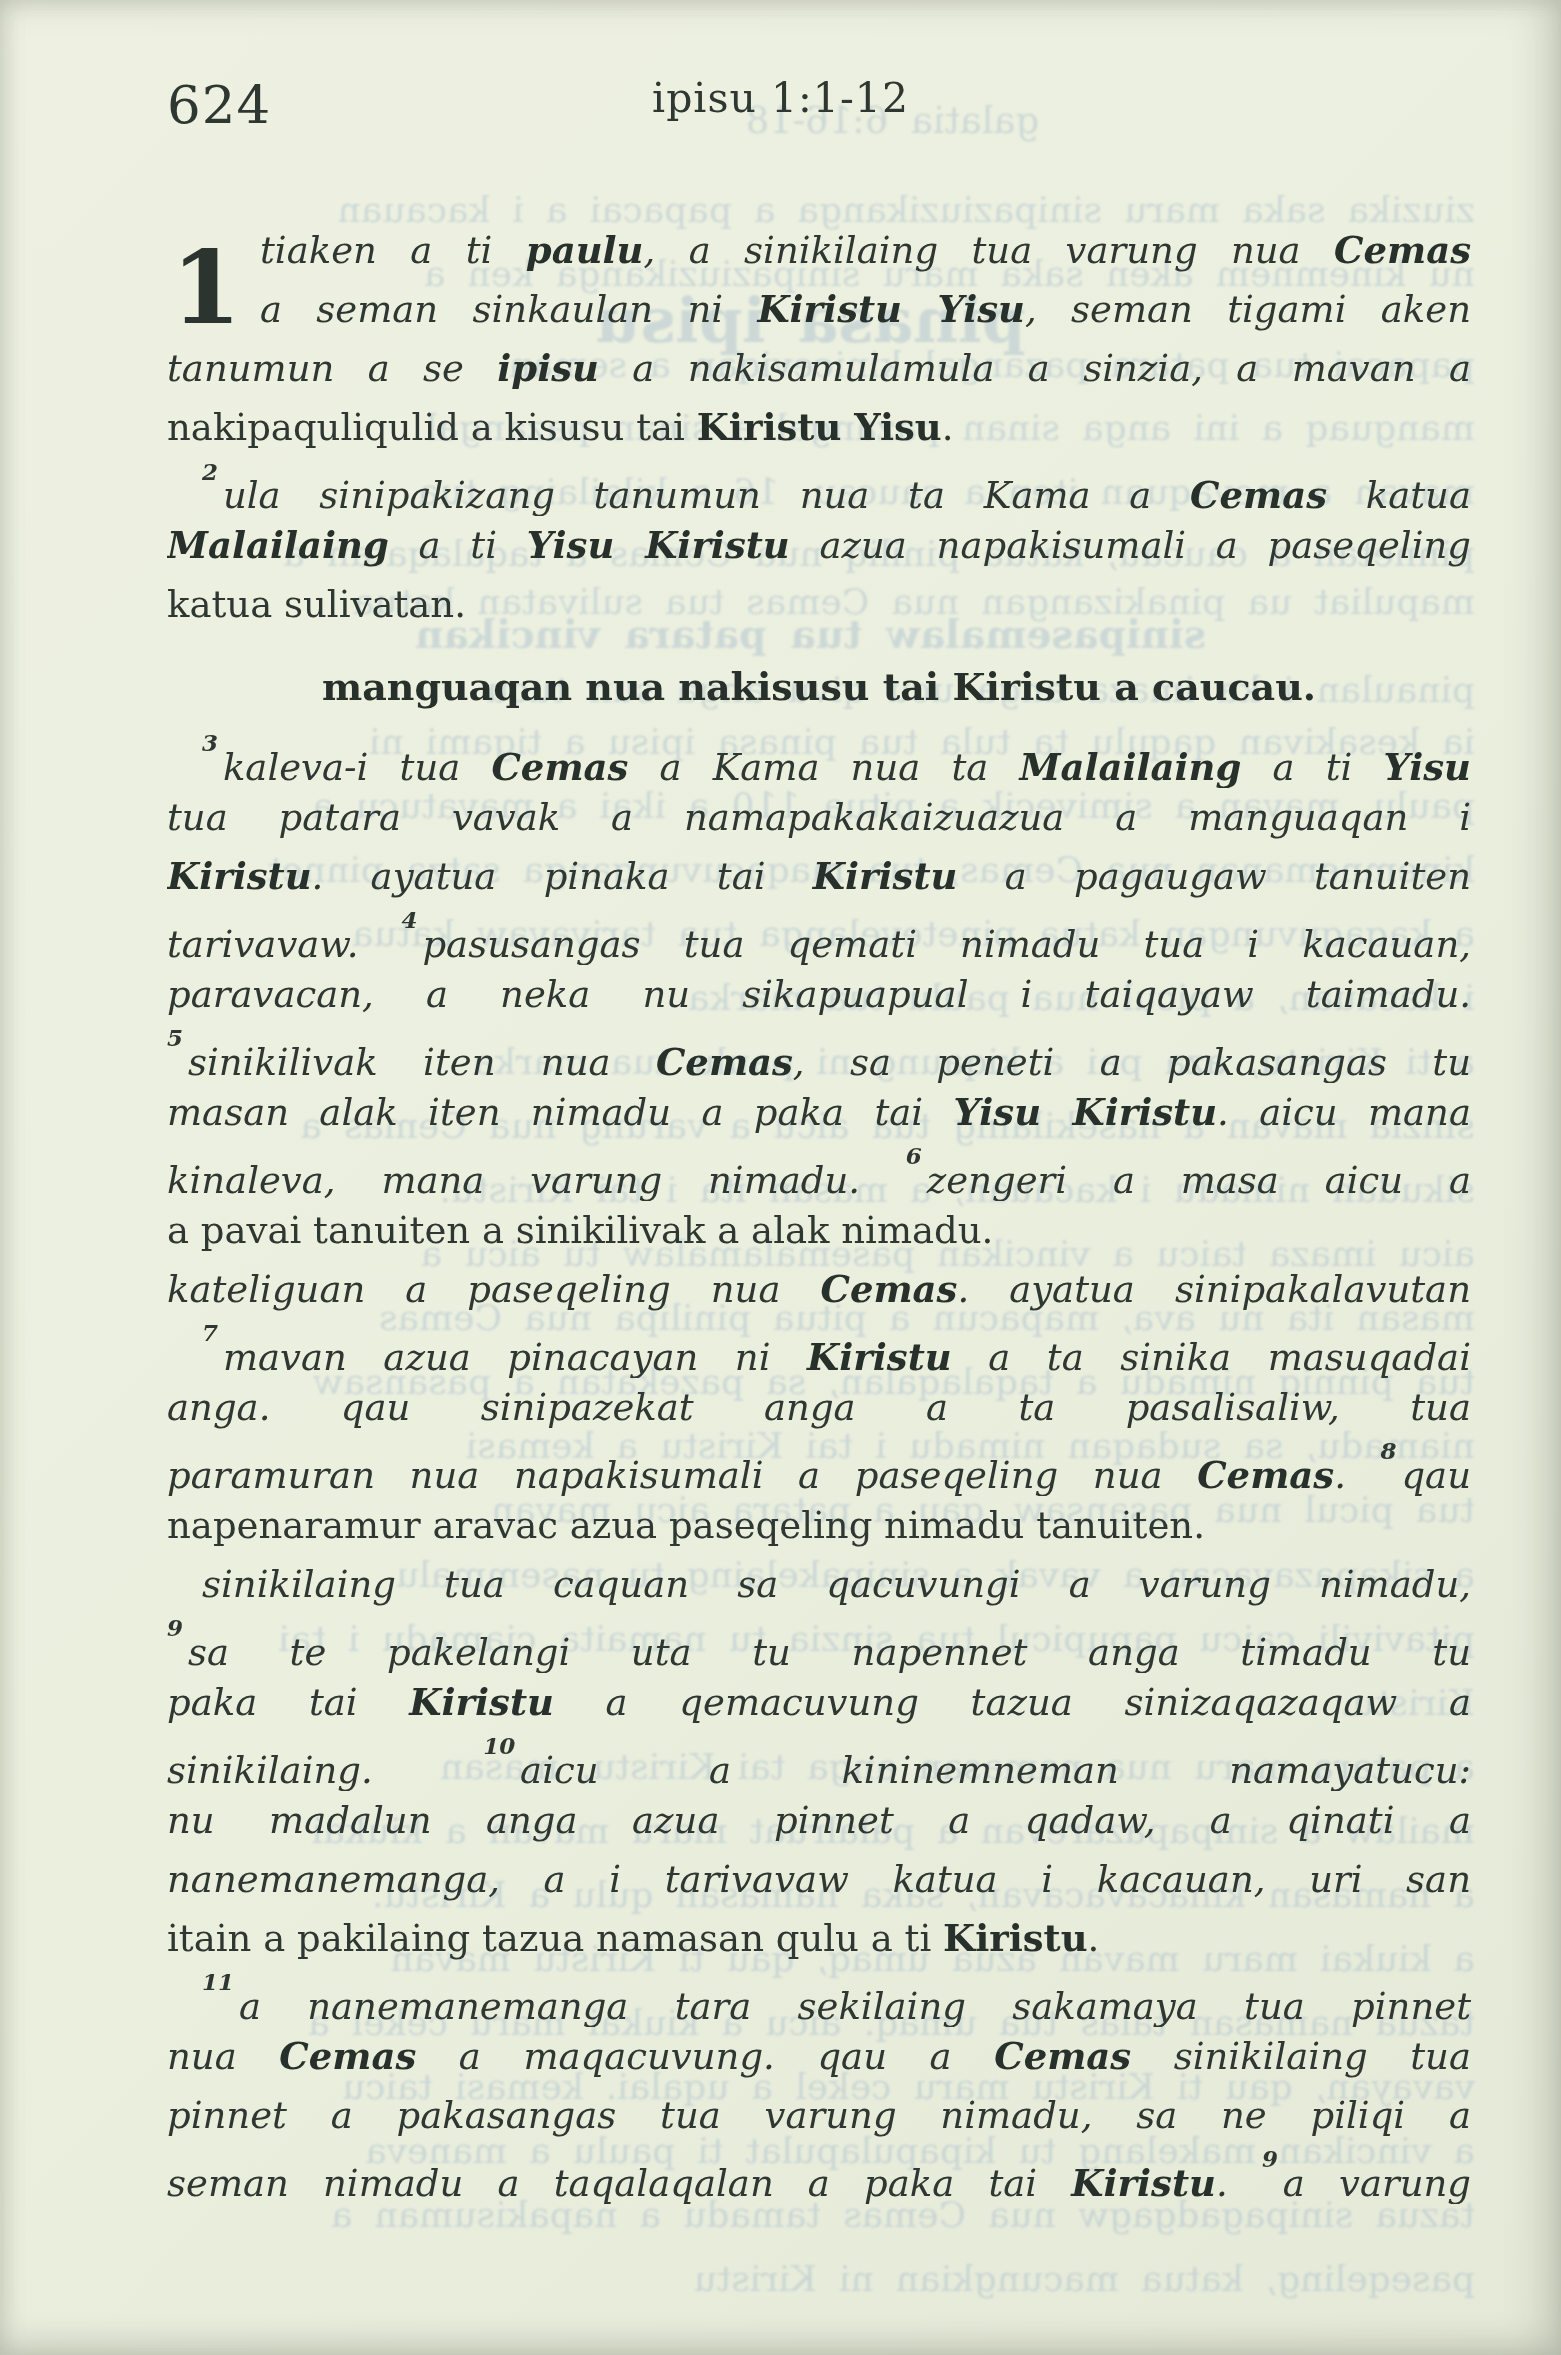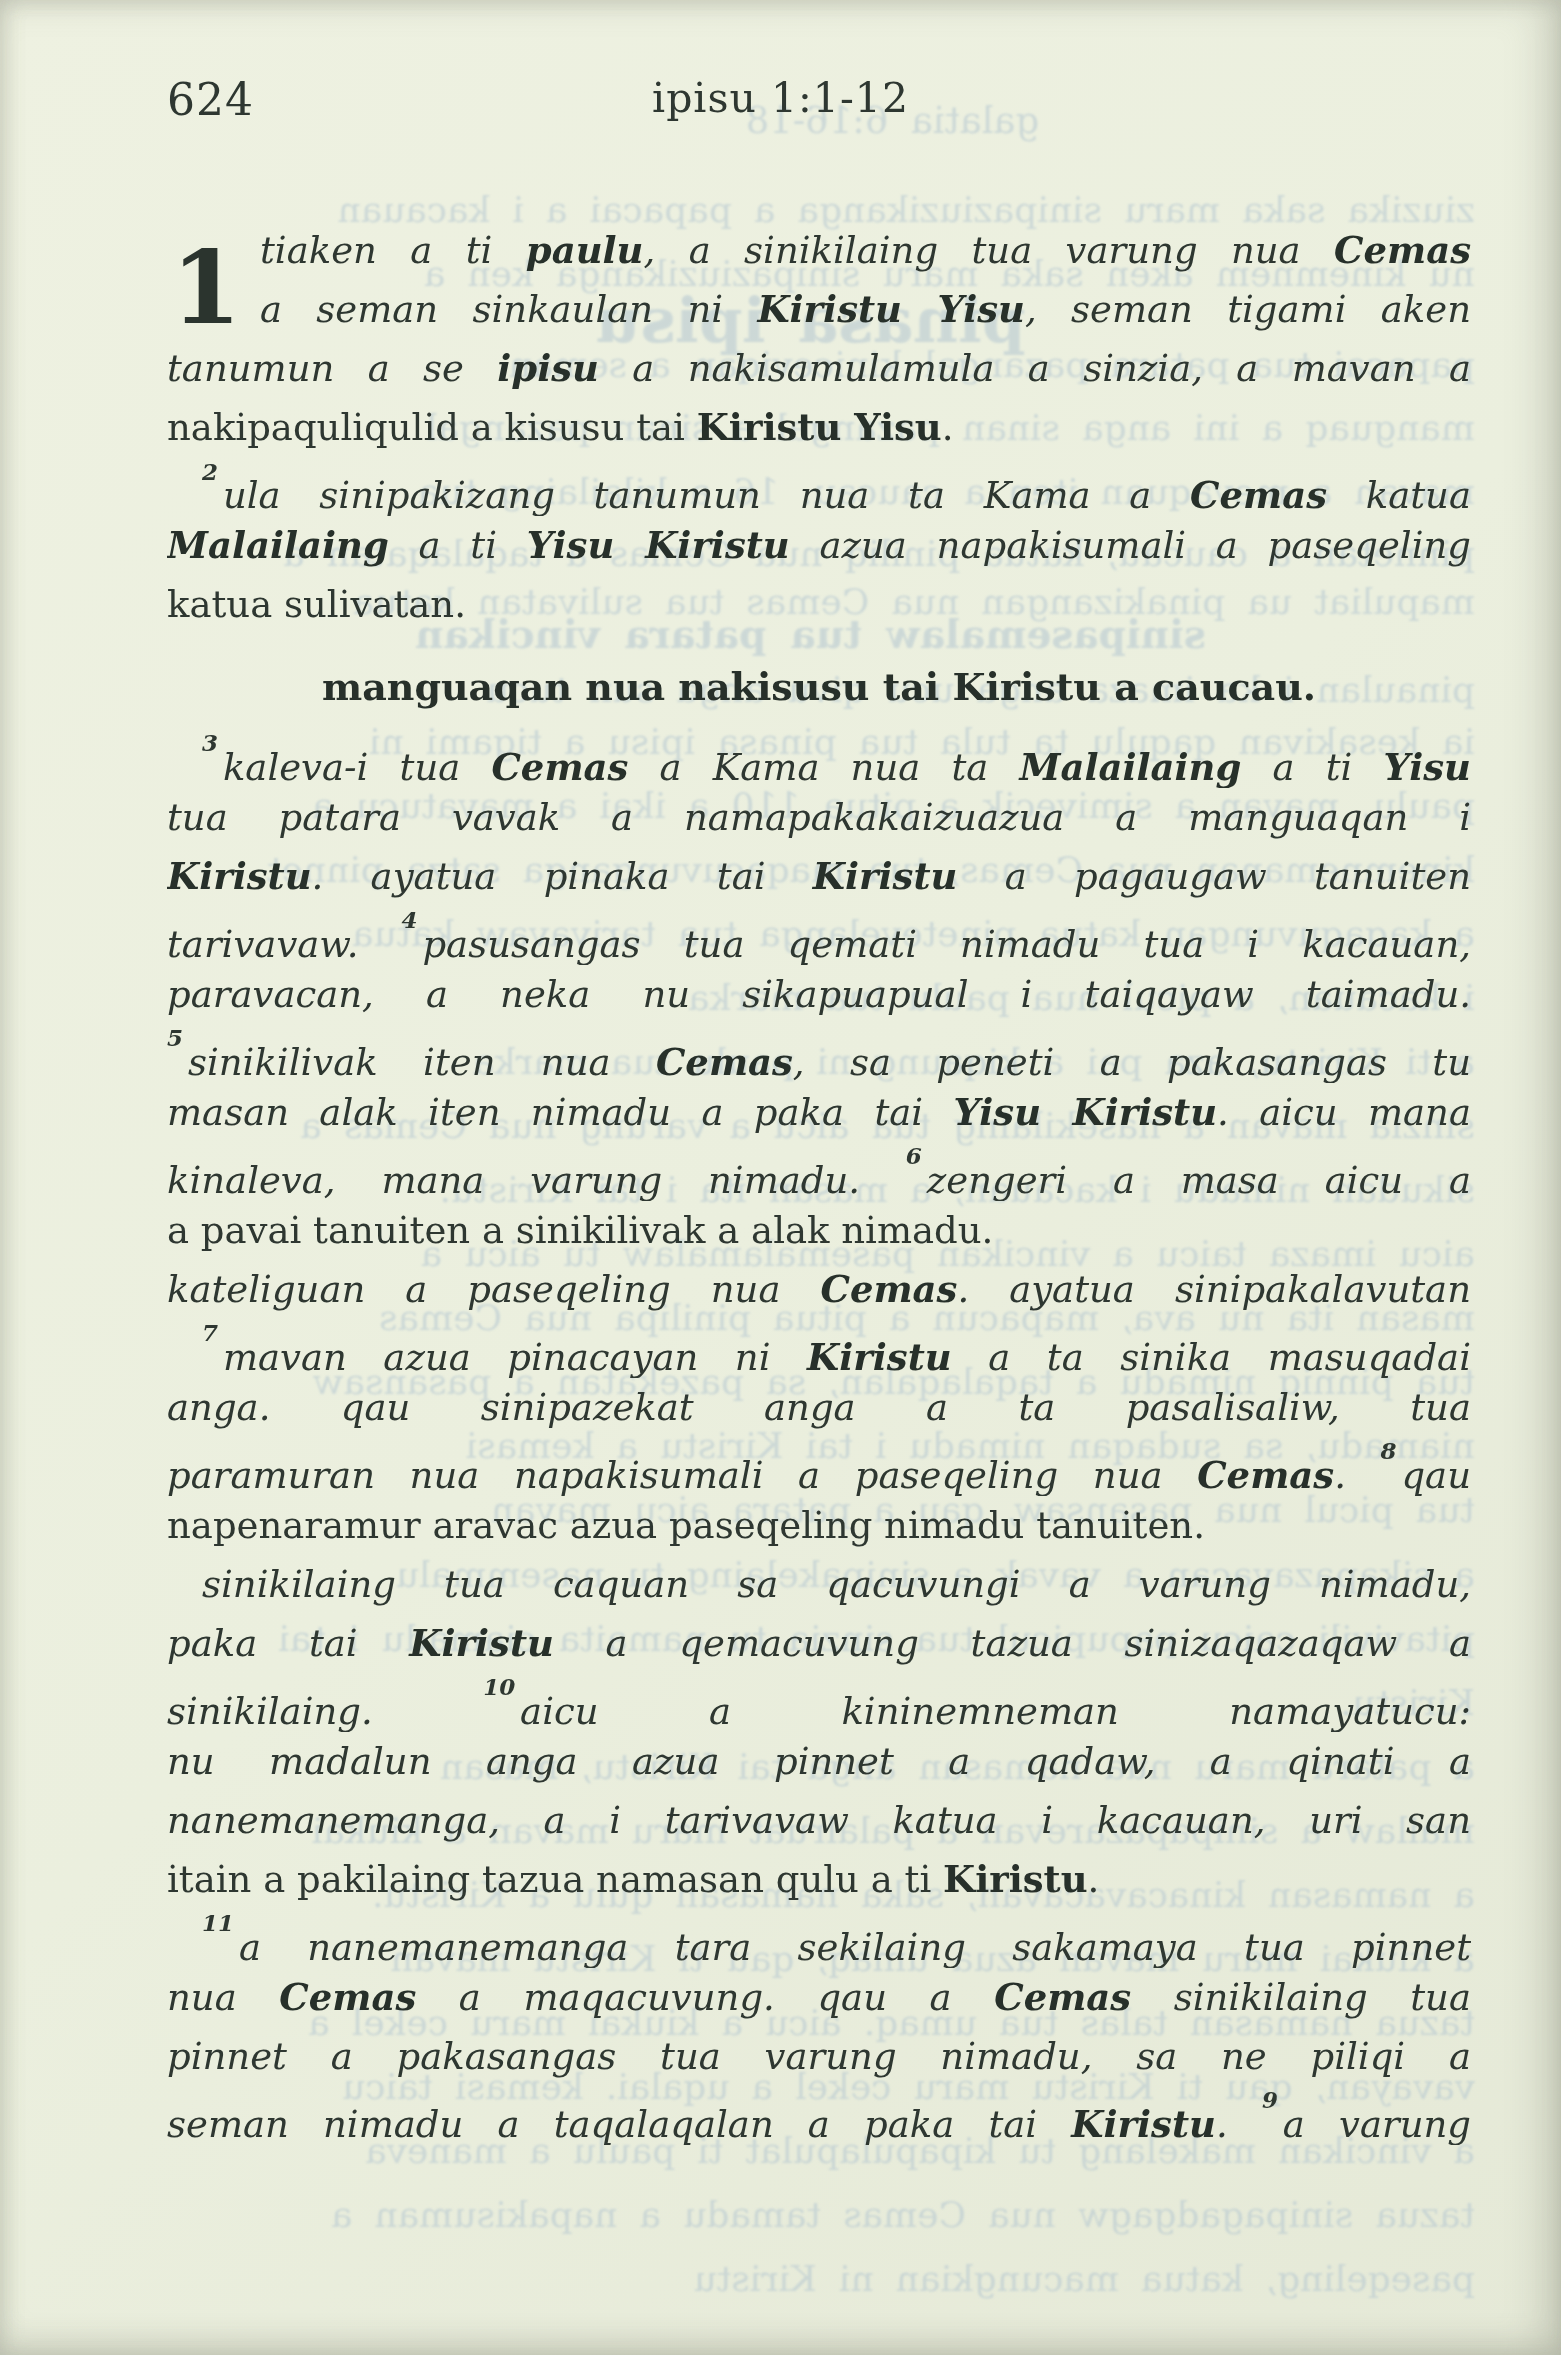--- a/index.html
+++ b/index.html
@@ -26,21 +26,21 @@
     opacity:.5;
     white-space:nowrap;
     overflow:hidden;
     word-spacing:10.7px;
     font-size:36px;
     line-height:1.1;
   }
   .ghost.b{font-weight:bold;}
   .ghost.c{text-align:center;}
   
-  .hdr-num{position:absolute;left:167px;top:74px;font-size:44px;letter-spacing:1px;}
+  .hdr-num{position:absolute;left:167px;top:74px;font-size:53px;letter-spacing:1px;}
   .hdr-run{position:absolute;left:0;right:0;top:74px;text-align:center;font-size:41px;letter-spacing:1px;}
   .text-body{position:absolute;left:167px;top:221px;width:1304px;font-size:37px;line-height:59px;}
   .para{position:relative;margin:0;}
   .line{height:59px;overflow:hidden;white-space:nowrap;}
   .line.j{text-align:justify;white-space:normal;font-style:italic;}
   .line.j::after{content:"";display:inline-block;width:100%;height:0;}
   .line.pad{padding-left:93px;}
   .line.ind{padding-left:35px;}
   .dropcap{
     position:absolute;left:3.9px;top:15.5px;
@@ -127,20 +127,21 @@
         <div class="line j"><span>kateliguan a paseqeling nua </span><b>Cemas</b><span>. ayatua sinipakalavutan</span></div>
       </div>
       <div class="para">
         <div class="line j ind"><sup class="v">7</sup><span>mavan azua pinacayan ni </span><b>Kiristu</b><span> a ta sinika masuqadai</span></div>
         <div class="line j"><span>anga. qau sinipazekat anga a ta pasalisaliw, tua</span></div>
         <div class="line j"><span>paramuran nua napakisumali a paseqeling nua </span><b>Cemas</b><span>. </span><sup class="v">8</sup><span>qau</span></div>
         <div class="line"><span>napenaramur aravac azua paseqeling nimadu tanuiten.</span></div>
       </div>
       <div class="para">
         <div class="line j ind"><span>sinikilaing tua caquan sa qacuvungi a varung nimadu,</span></div>
+        <div class="line j"><sup class="v">9</sup><span>sa te pakelangi uta tu napennet anga timadu tu</span></div>
         <div class="line j"><span>paka tai </span><b>Kiristu</b><span> a qemacuvung tazua sinizaqazaqaw a</span></div>
         <div class="line j"><span>sinikilaing. </span><sup class="v">10</sup><span>aicu a kininemneman namayatucu:</span></div>
         <div class="line j"><span>nu madalun anga azua pinnet a qadaw, a qinati a</span></div>
         <div class="line j"><span>nanemanemanga, a i tarivavaw katua i kacauan, uri san</span></div>
         <div class="line"><span>itain a pakilaing tazua namasan qulu a ti </span><b>Kiristu</b><span>.</span></div>
       </div>
       <div class="para">
         <div class="line j ind"><sup class="v">11</sup><span>a nanemanemanga tara sekilaing sakamaya tua pinnet</span></div>
         <div class="line j"><span>nua </span><b>Cemas</b><span> a maqacuvung. qau a </span><b>Cemas</b><span> sinikilaing tua</span></div>
         <div class="line j"><span>pinnet a pakasangas tua varung nimadu, sa ne piliqi a</span></div>

